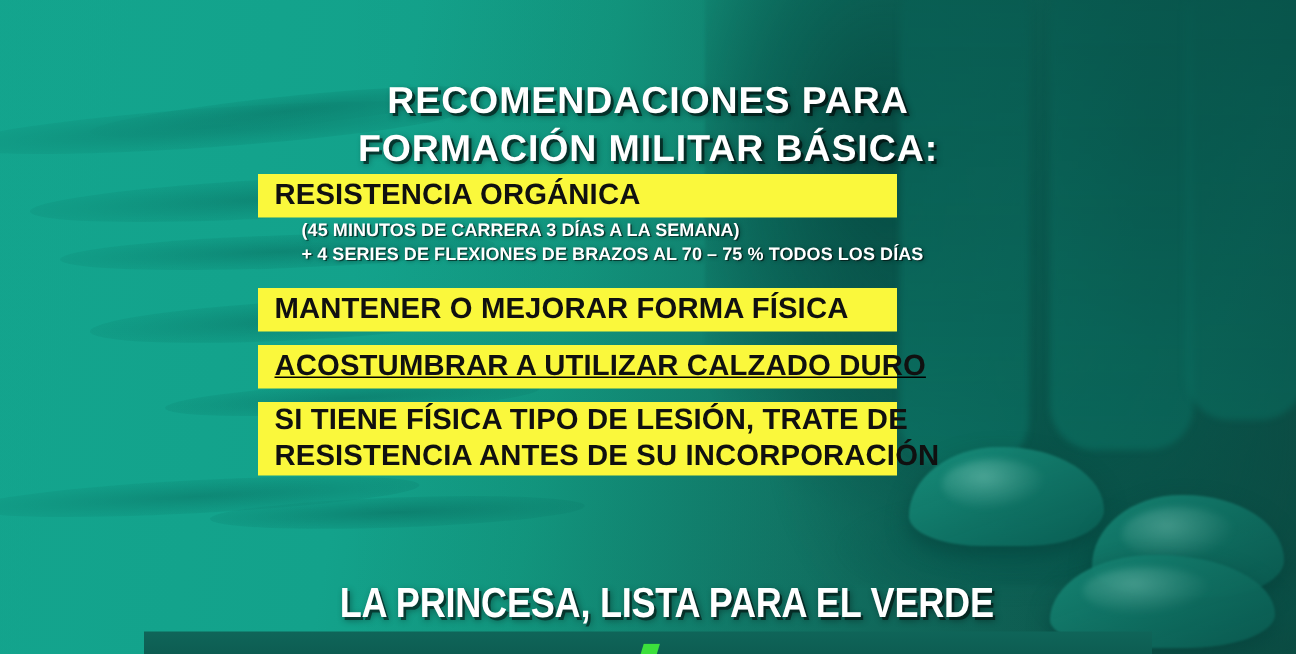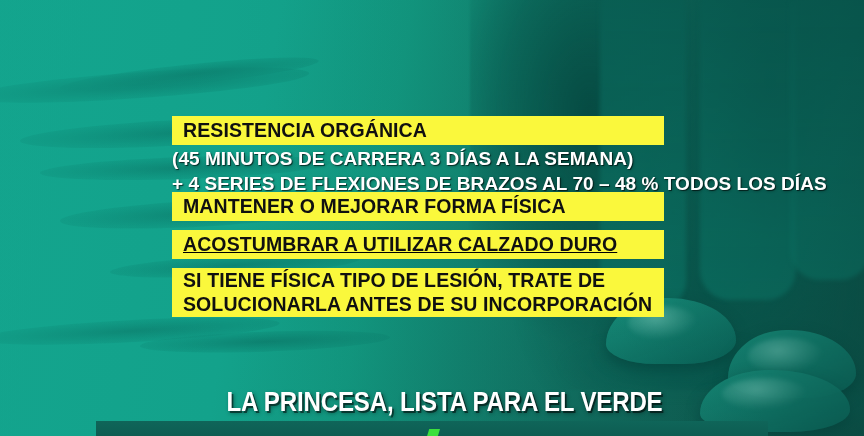--- a/index.html
+++ b/index.html
@@ -102,21 +102,21 @@
     text-shadow:
       2px 2px 0 rgba(0,0,0,.55),
       2px 2px 4px rgba(0,0,0,.45);
     white-space: nowrap;
   }
 
   
   .band {
     position: absolute;
     left: 172px;
-    width: 492px;
+    width: 426px;
     background: #faf83c;
     display: flex;
     flex-direction: column;
     justify-content: center;
     box-sizing: border-box;
     padding: 0 0 0 11px;
   }
   .band-text {
     color: #101010;
     font-weight: 700;
@@ -134,27 +134,28 @@
   
   .subtext {
     position: absolute;
     left: 172px;
     width: 640px;
   }
   #subtext-block { top: 146px; }
   .subtext-line {
     color: #ffffff;
     font-weight: 700;
-    font-size: 19px;
+    font-size: 12px;
     line-height: 1.33;
     letter-spacing: .05px;
     white-space: nowrap;
     text-shadow:
       1px 1px 0 rgba(0,0,0,.5),
       1px 1px 3px rgba(0,0,0,.4);
+    margin-left: 29px;
   }
 
   
   .bottom-banner {
     position: absolute;
     left: 0; right: 0;
     top: 386px;
     text-align: center;
     pointer-events: none;
     margin-left: 24px;
@@ -222,41 +223,45 @@
 
   <div class="boot" style="left:606px; top:298px; width:130px; height:66px;"></div>
   <div class="boot-hi" style="left:628px; top:306px; width:70px; height:34px;"></div>
   <div class="boot" style="left:728px; top:330px; width:128px; height:68px;"></div>
   <div class="boot-hi" style="left:748px; top:338px; width:76px; height:36px;"></div>
   <div class="boot" style="left:700px; top:370px; width:150px; height:62px;"></div>
   <div class="boot-hi" style="left:722px; top:378px; width:86px; height:32px;"></div>
 
   <div class="bg-vignette"></div>
 
+  <div class="title-block">
+    <div class="title-line">RECOMENDACIONES PARA</div>
+    <div class="title-line">FORMACIÓN MILITAR BÁSICA:</div>
+  </div>
 
   <div class="band" id="band-1">
     <div class="band-text">RESISTENCIA ORGÁNICA</div>
   </div>
 
   <div class="subtext" id="subtext-block">
     <div class="subtext-line">(45 MINUTOS DE CARRERA 3 DÍAS A LA SEMANA)</div>
-    <div class="subtext-line">+ 4 SERIES DE FLEXIONES DE BRAZOS AL 70 – 48 % TODOS LOS DÍAS</div>
+    <div class="subtext-line">+ 4 SERIES DE FLEXIONES DE BRAZOS AL 70 – 75 % TODOS LOS DÍAS</div>
   </div>
 
   <div class="band" id="band-2">
     <div class="band-text">MANTENER O MEJORAR FORMA FÍSICA</div>
   </div>
 
   <div class="band" id="band-3">
     <div class="band-text">ACOSTUMBRAR A UTILIZAR CALZADO DURO</div>
   </div>
 
   <div class="band" id="band-4">
     <div class="band-text">SI TIENE FÍSICA TIPO DE LESIÓN, TRATE DE</div>
-    <div class="band-text">SOLUCIONARLA ANTES DE SU INCORPORACIÓN</div>
+    <div class="band-text">RESISTENCIA ANTES DE SU INCORPORACIÓN</div>
   </div>
 
   <div class="bottom-banner">
     <div class="bottom-banner-text">LA PRINCESA, LISTA PARA EL VERDE</div>
   </div>
 
   <div class="bottom-bar">
     <div class="bar-logo"></div>
   </div>
 

